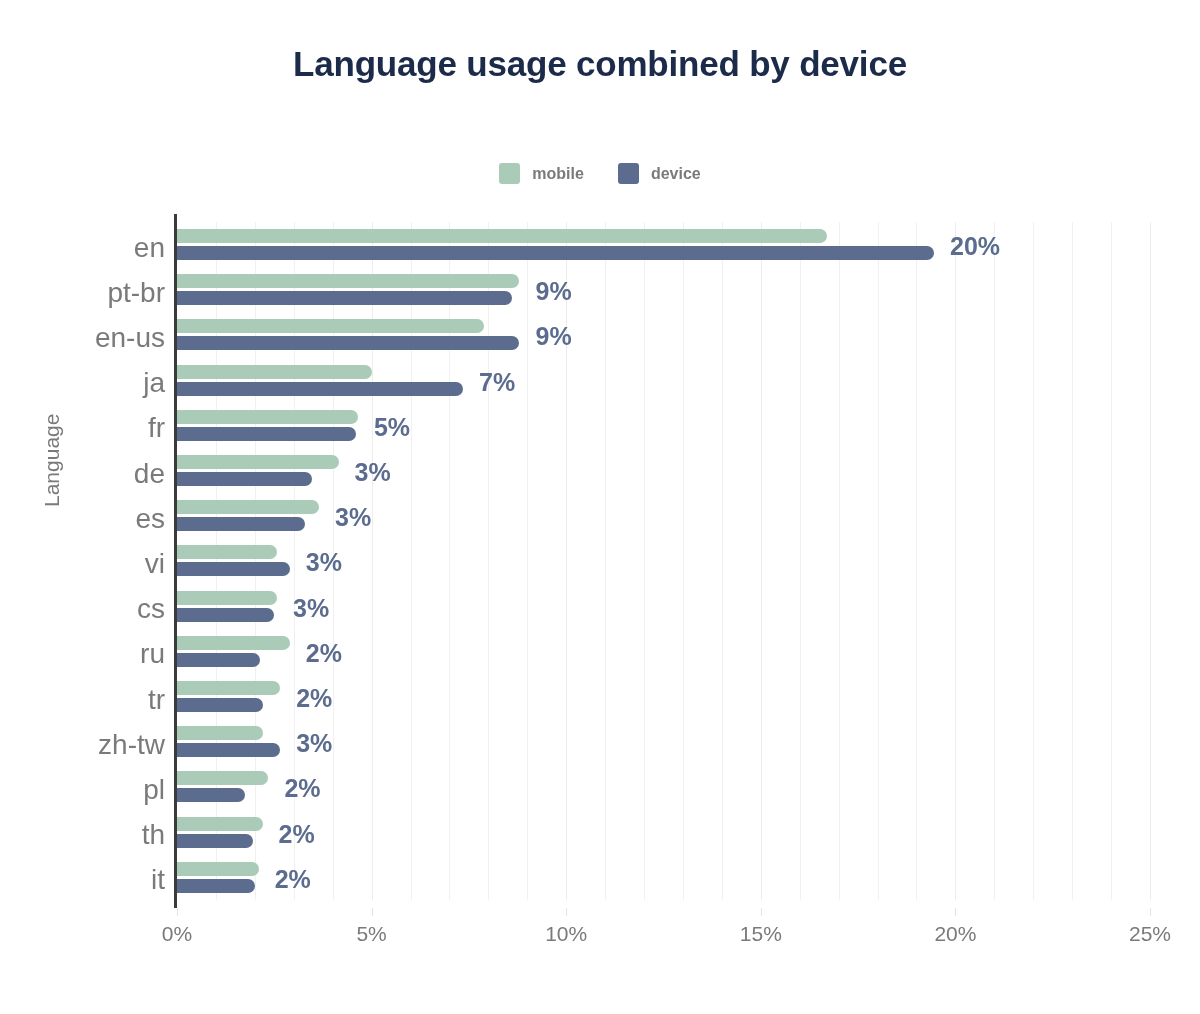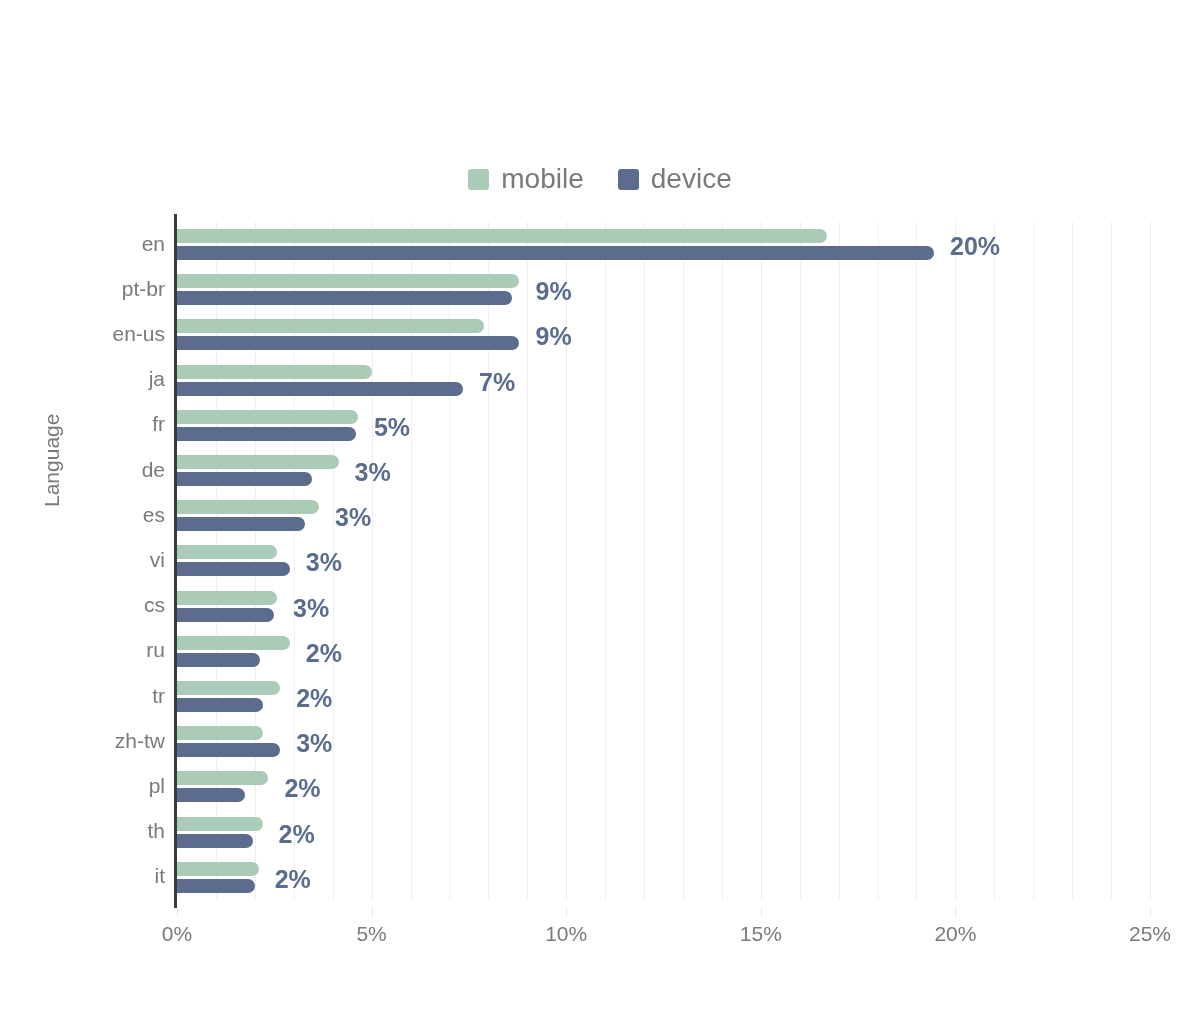--- a/index.html
+++ b/index.html
@@ -60,22 +60,23 @@
     align-items: center;
     gap: 12px;
   }
   .legend-swatch {
     width: 21px;
     height: 21px;
     border-radius: 3px;
     display: block;
   }
   .legend-label {
-    font-size: 28px;
-    color: #7a7a7a;
+    font-size: 16px;
+    color: #7a7a7a;
+    font-weight: bold;
   }
 
   
   .plot-area {
     position: absolute;
     left: 177px;
     top: 222px;
     width: 973px;
     height: 678px;
   }
@@ -131,21 +132,21 @@
     left: 0;
     top: 222px;
     width: 165px;
     height: 678px;
   }
   .ytick {
     position: absolute;
     right: 0;
     width: 165px;
     text-align: right;
-    font-size: 21px;
+    font-size: 28px;
     color: #7a7a7a;
     white-space: nowrap;
   }
 
   
   .y-axis-title {
     position: absolute;
     left: 40px;
     top: 507px;
     font-size: 21px;
@@ -183,20 +184,21 @@
     width: 1px;
     height: 8px;
     background: #e2e2e2;
   }
 </style>
 </head>
 <body>
 
 <div id="chart-root">
 
+  <div class="chart-title">Language usage combined by device</div>
 
 
   <div class="legend" id="legend">
       <div class="legend-item">
         <span class="legend-swatch" style="background: rgb(169, 203, 183);"></span>
         <span class="legend-label">mobile</span>
       </div>
       <div class="legend-item">
         <span class="legend-swatch" style="background: rgb(91, 108, 143);"></span>
         <span class="legend-label">device</span>

